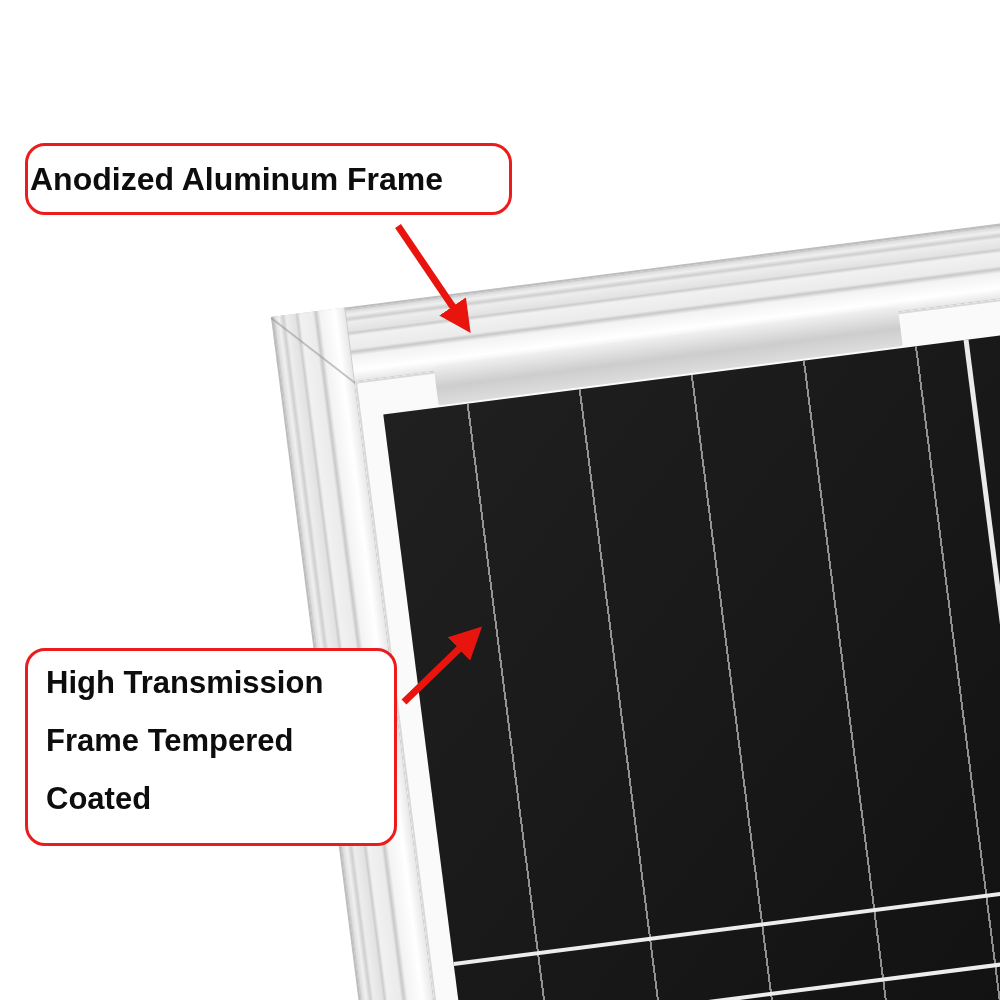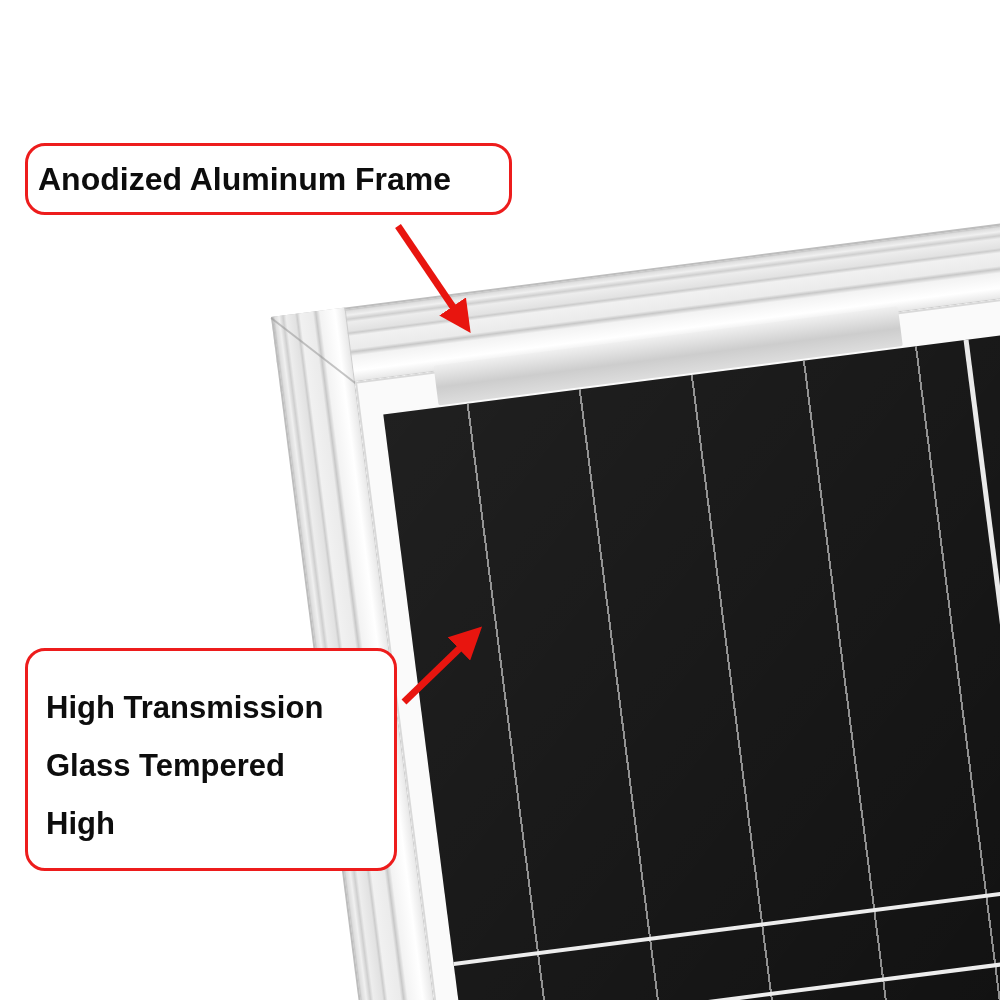--- a/index.html
+++ b/index.html
@@ -76,26 +76,26 @@
   }
 
   
   .callout {
     position:absolute; background:#ffffff;
     border:3px solid var(--callout-border,#ed1c1c);
     border-radius:20px; color:#0d0d0d; font-weight:bold;
   }
   .callout-frame {
     left:25px; top:143px; width:487px; height:72px;
-    display:flex; align-items:center; padding:0 10px;
+    display:flex; align-items:center; padding:0 2px;
     font-size:32px; white-space:nowrap;
   }
   .callout-glass {
     left:25px; top:648px; width:372px;
-    padding:28px 18px 15px; font-size:31px; line-height:58px;
+    padding:3px 18px 15px; font-size:31px; line-height:58px;
   }
   .callout-glass div { white-space:nowrap; }
 </style>
 </head>
 <body>
 
 <div class="stage">
 
   <div class="panel">
     <div class="frame-top"></div>
@@ -120,17 +120,17 @@
     <line x1="398" y1="226" x2="455" y2="310" stroke="currentColor" stroke-width="7" marker-end="url(#ah)"></line>
     <line x1="404" y1="702" x2="462" y2="646" stroke="currentColor" stroke-width="7" marker-end="url(#ah)"></line>
   </svg>
 
   <div class="callout callout-frame">
     <span>Anodized Aluminum Frame</span>
   </div>
 
   <div class="callout callout-glass">
     <div>High Transmission</div>
-    <div>Glass Tempered</div>
-    <div>High</div>
+    <div>Frame Tempered</div>
+    <div>Coated</div>
   </div>
 
 </div>
 
 </body></html>

